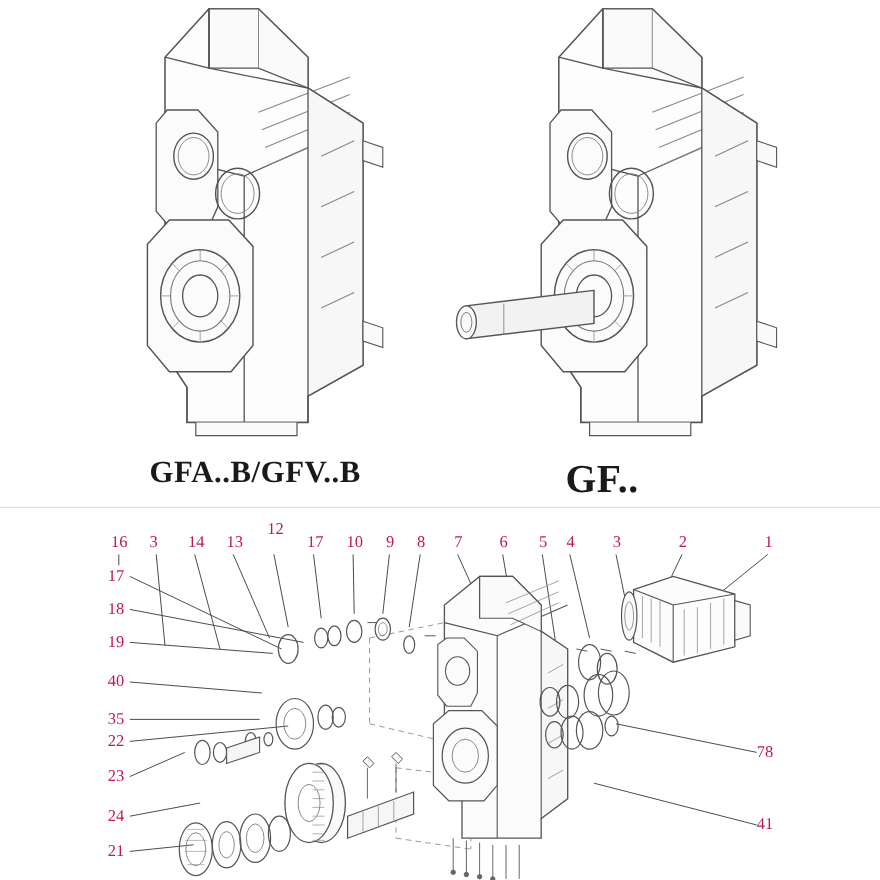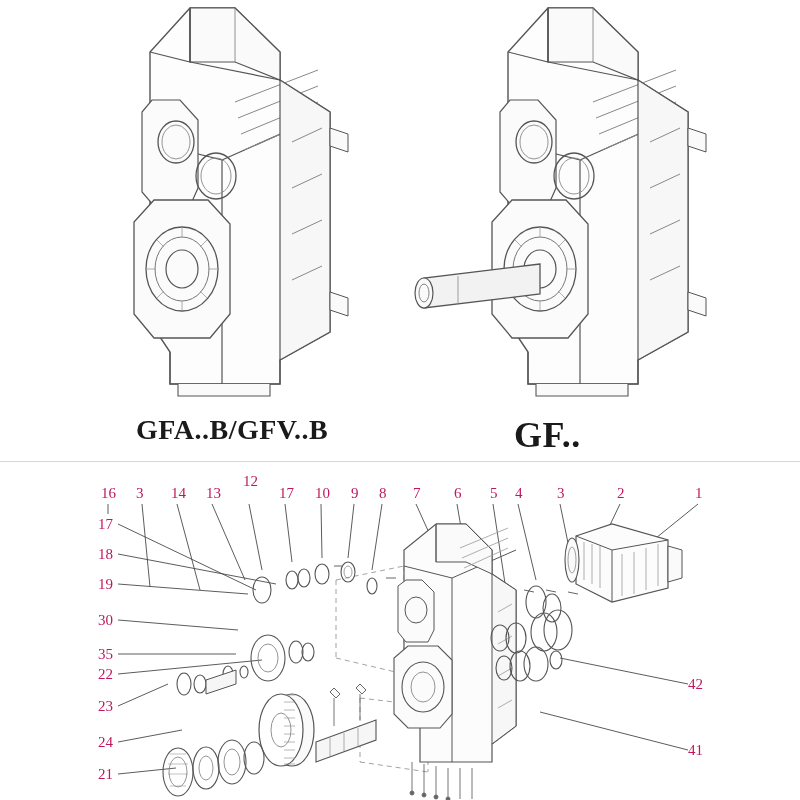--- a/index.html
+++ b/index.html
@@ -330,24 +330,24 @@
     <div class="num-label" style="left:454px; top:24px;">6</div>
     <div class="num-label" style="left:490px; top:24px;">5</div>
     <div class="num-label" style="left:515px; top:24px;">4</div>
     <div class="num-label" style="left:557px; top:24px;">3</div>
     <div class="num-label" style="left:617px; top:24px;">2</div>
     <div class="num-label" style="left:695px; top:24px;">1</div>
 
     <div class="num-label" style="left:98px; top:55px;">17</div>
     <div class="num-label" style="left:98px; top:85px;">18</div>
     <div class="num-label" style="left:98px; top:115px;">19</div>
-    <div class="num-label" style="left:98px; top:151px;">30</div>
+    <div class="num-label" style="left:98px; top:151px;">40</div>
     <div class="num-label" style="left:98px; top:185px;">35</div>
     <div class="num-label" style="left:98px; top:205px;">22</div>
     <div class="num-label" style="left:98px; top:237px;">23</div>
     <div class="num-label" style="left:98px; top:273px;">24</div>
     <div class="num-label" style="left:98px; top:305px;">21</div>
 
-    <div class="num-label" style="left:688px; top:215px;">42</div>
+    <div class="num-label" style="left:688px; top:215px;">78</div>
     <div class="num-label" style="left:688px; top:281px;">41</div>
 
   </div>
 </div>
 
 </body></html>

